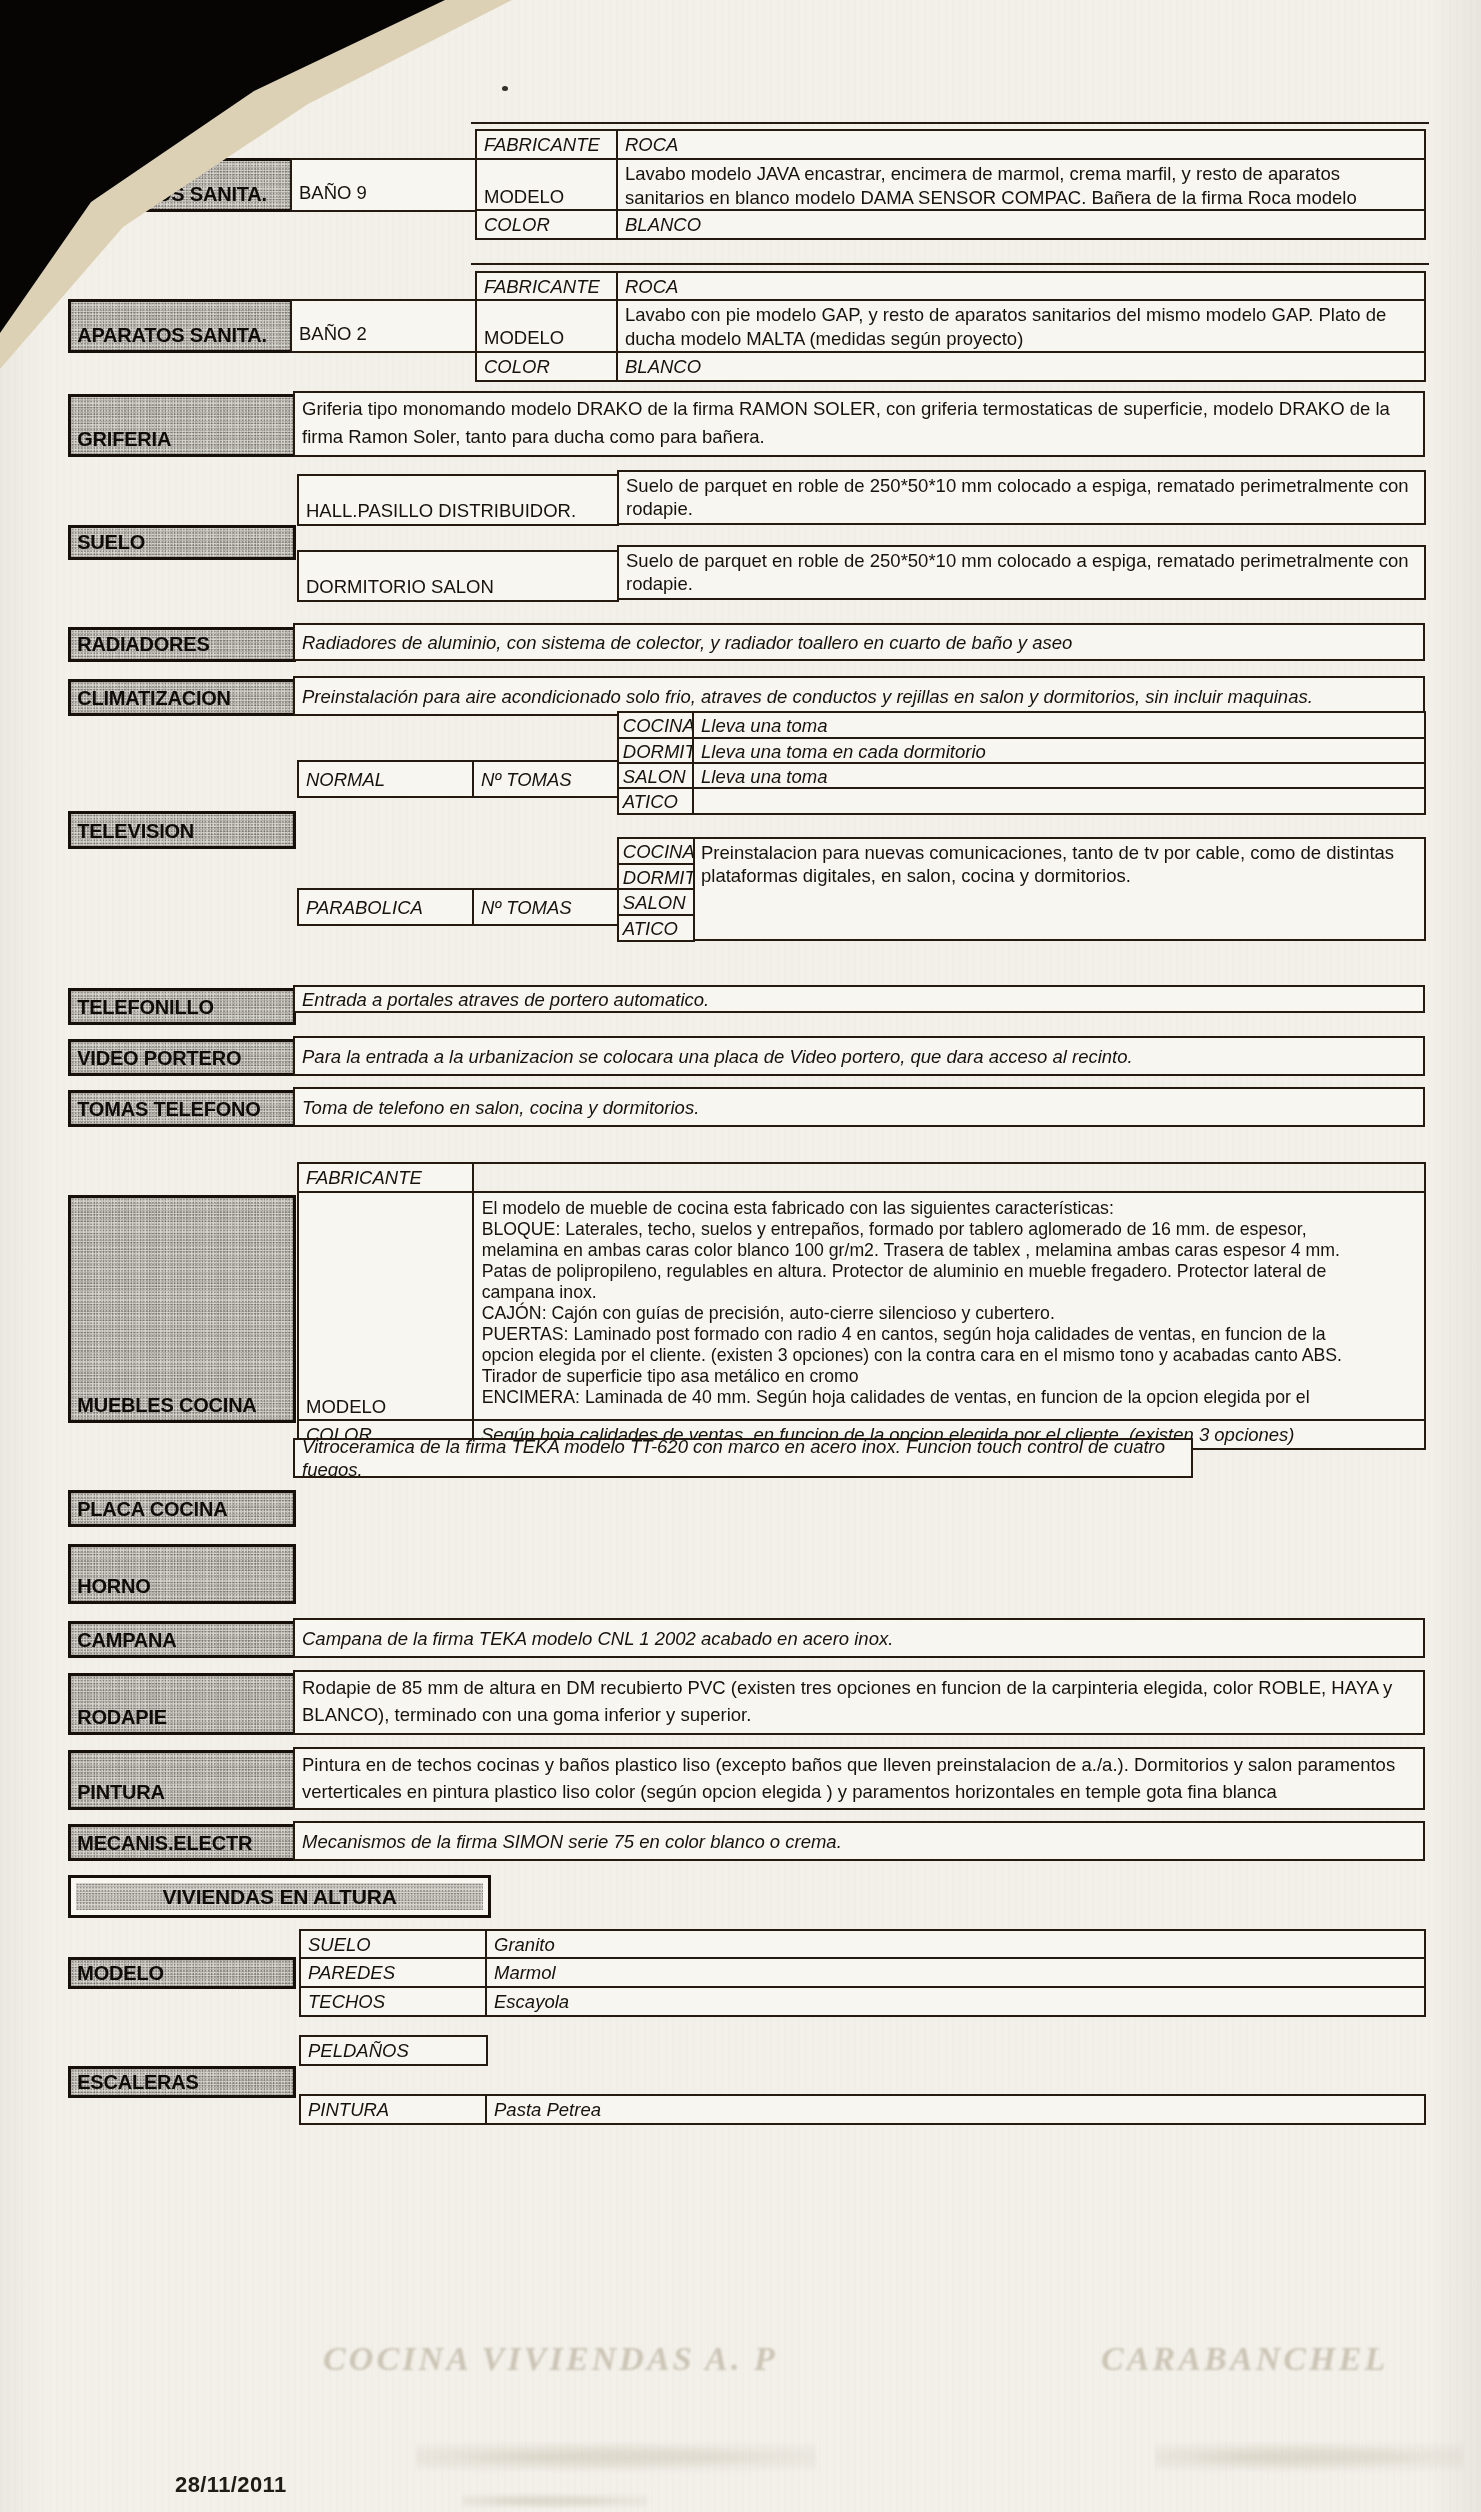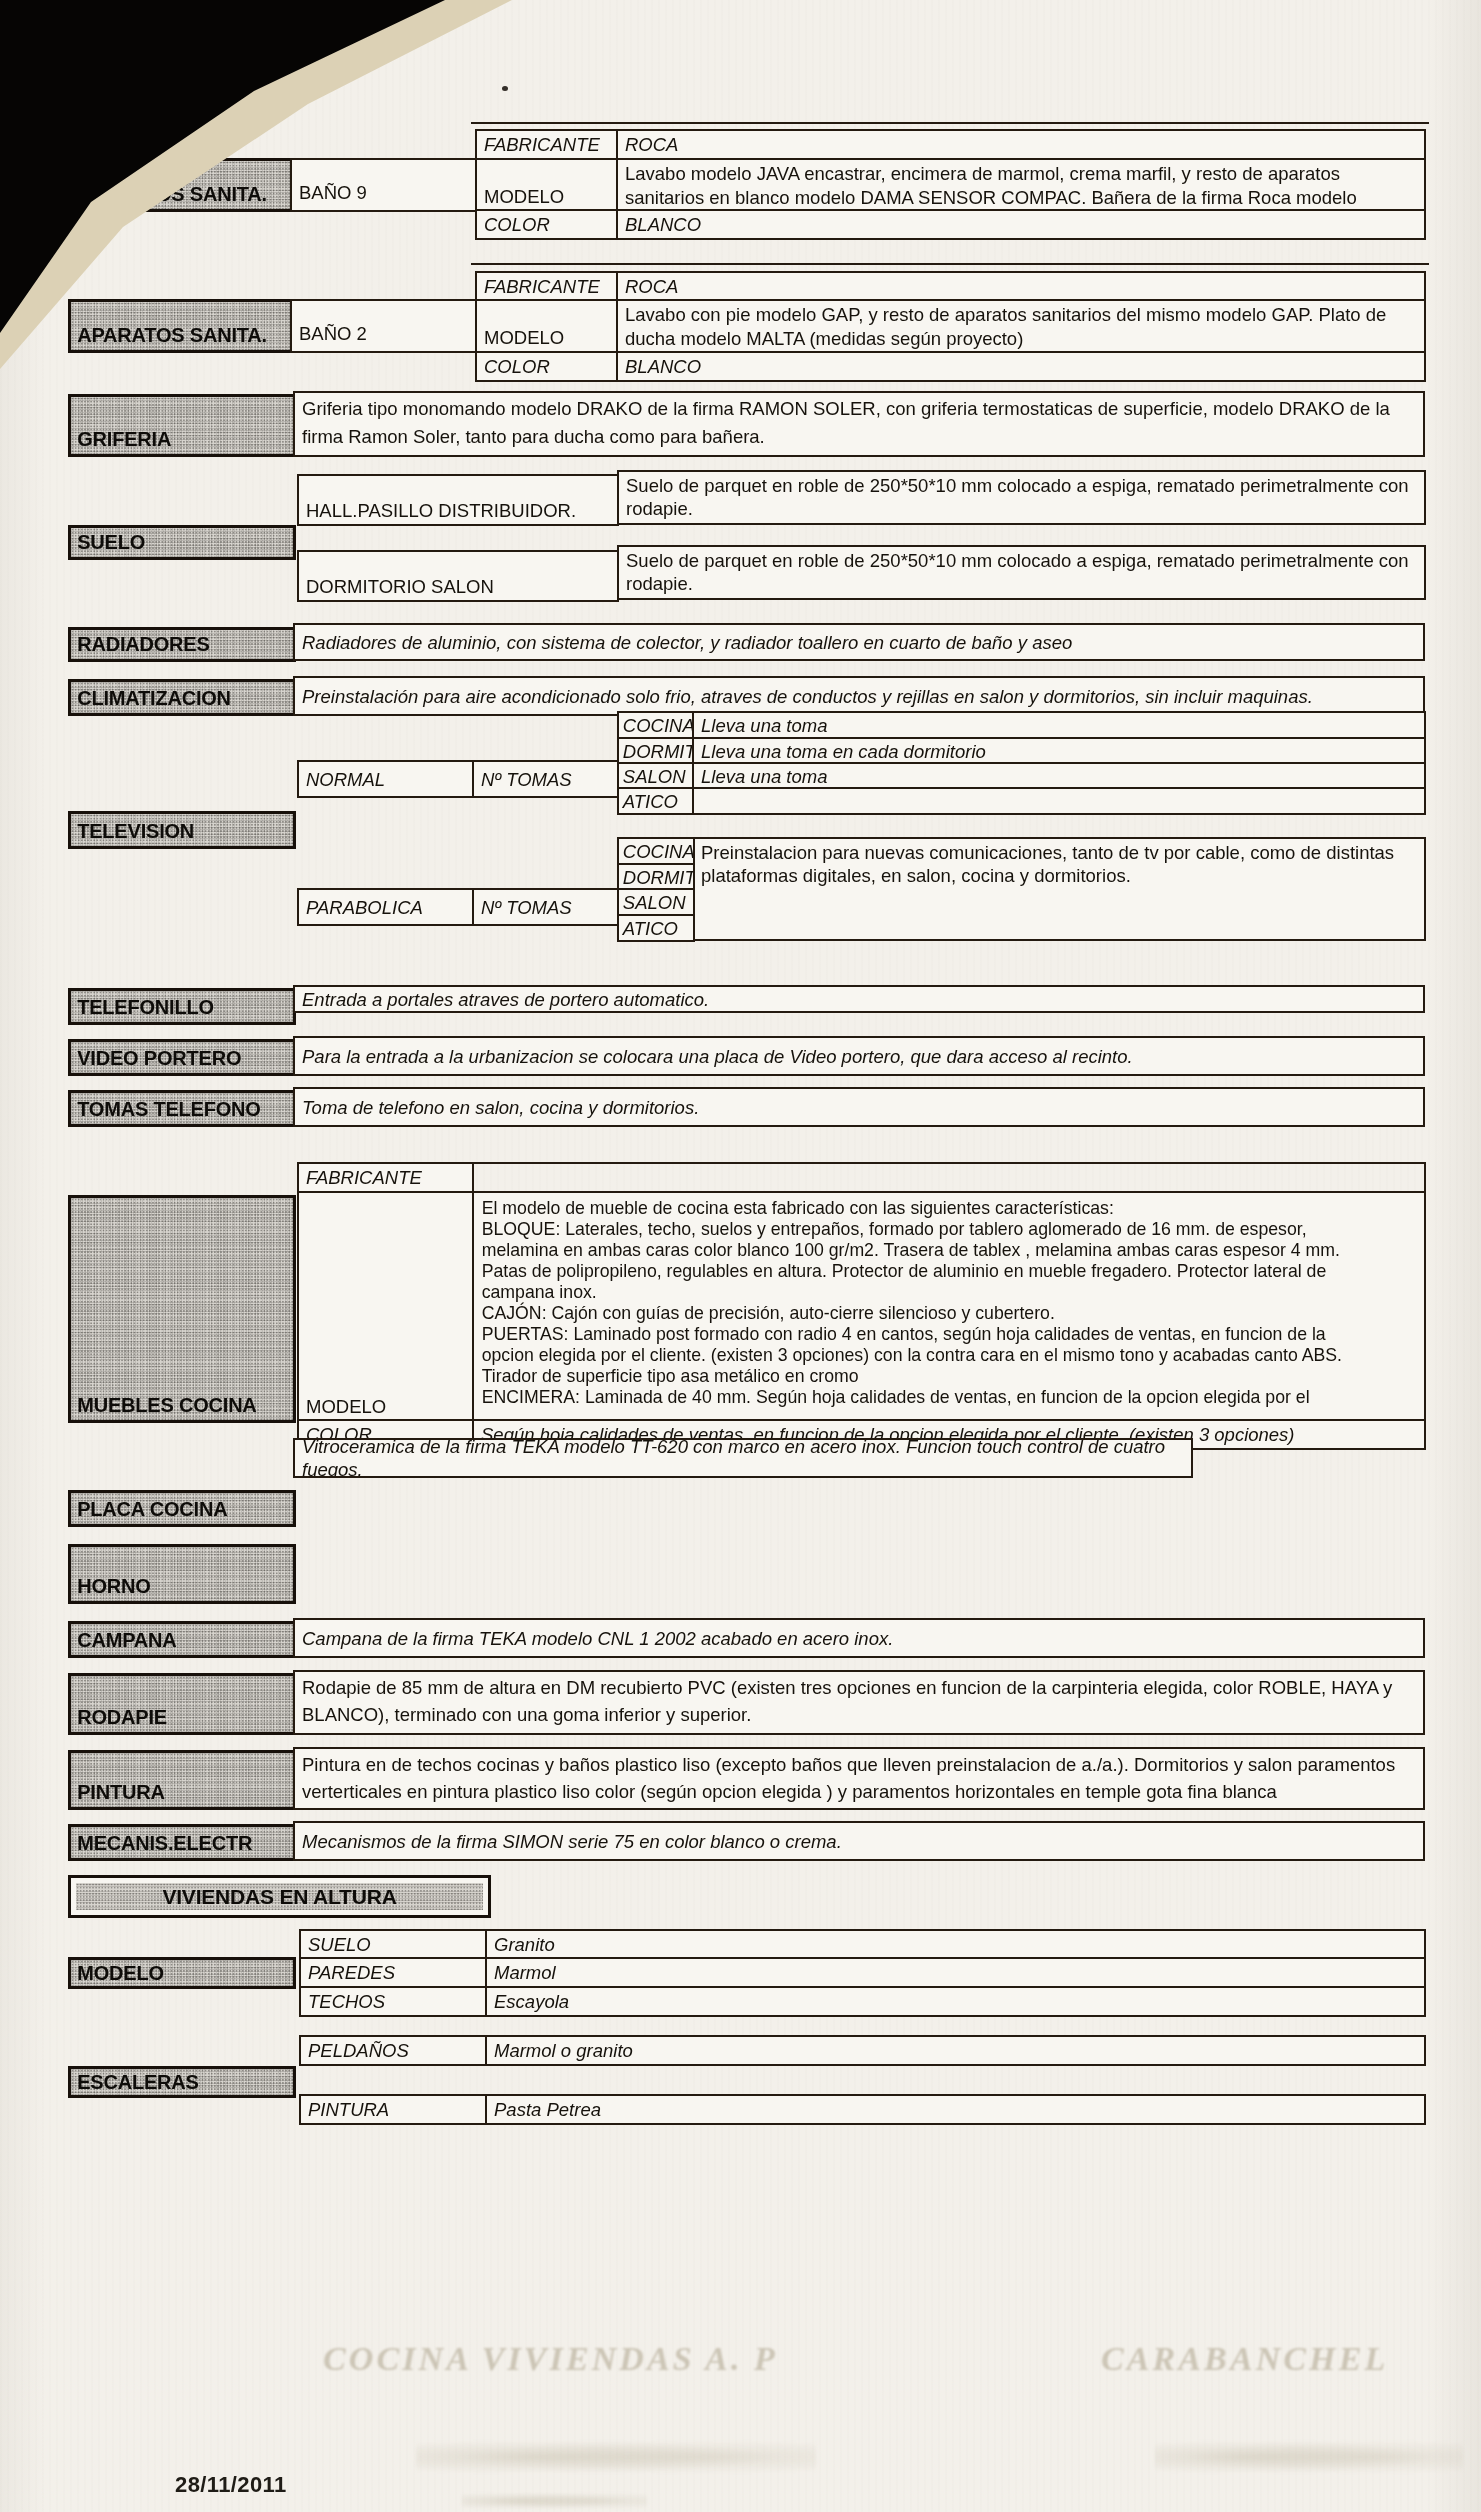--- a/index.html
+++ b/index.html
@@ -183,21 +183,20 @@
 
   <div class="abs cell vcenter" style="left:299px;top:1929px;width:189px;height:31px">SUELO</div>
   <div class="abs cell vcenter" style="left:485px;top:1929px;width:941px;height:31px">Granito</div>
   <div class="abs cell vcenter" style="left:299px;top:1957px;width:189px;height:31px">PAREDES</div>
   <div class="abs cell vcenter" style="left:485px;top:1957px;width:941px;height:31px">Marmol</div>
   <div class="abs shaded" style="left:68px;top:1957px;width:228px;height:32px;align-items:center;padding:0 6.2px">MODELO</div>
   <div class="abs cell vcenter" style="left:299px;top:1986px;width:189px;height:31px">TECHOS</div>
   <div class="abs cell vcenter" style="left:485px;top:1986px;width:941px;height:31px">Escayola</div>
 
   <div class="abs cell vcenter" style="left:299px;top:2035px;width:189px;height:31px">PELDAÑOS</div>
-  <div class="abs cell vcenter" style="left:485px;top:2035px;width:941px;height:31px">Marmol o granito</div>
   <div class="abs shaded" style="left:68px;top:2066px;width:228px;height:32px;align-items:center;padding:0 6.2px">ESCALERAS</div>
   <div class="abs cell vcenter" style="left:299px;top:2094px;width:189px;height:31px">PINTURA</div>
   <div class="abs cell vcenter" style="left:485px;top:2094px;width:941px;height:31px">Pasta Petrea</div>
 
   <div class="abs ghost" style="left:323px;top:2340px;width:554px;height:54px">COCINA VIVIENDAS A. P</div>
   <div class="abs ghost" style="left:1101px;top:2340px;width:381px;height:54px">CARABANCHEL</div>
   <div class="abs smudge" style="left:416px;top:2437px;width:400px;height:40px"></div>
   <div class="abs smudge" style="left:1155px;top:2437px;width:308px;height:40px"></div>
   <div class="abs smudge" style="left:462px;top:2491px;width:185px;height:20px"></div>
 

